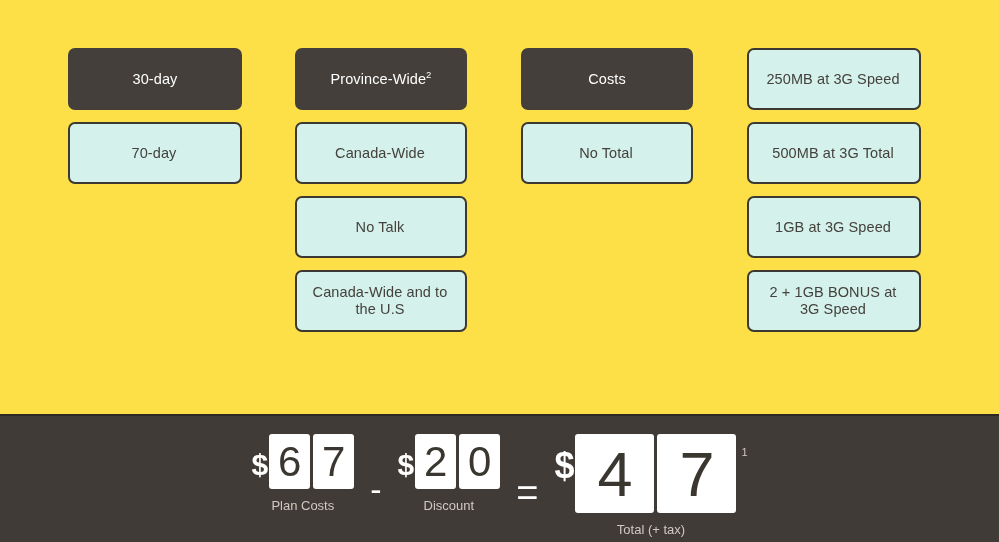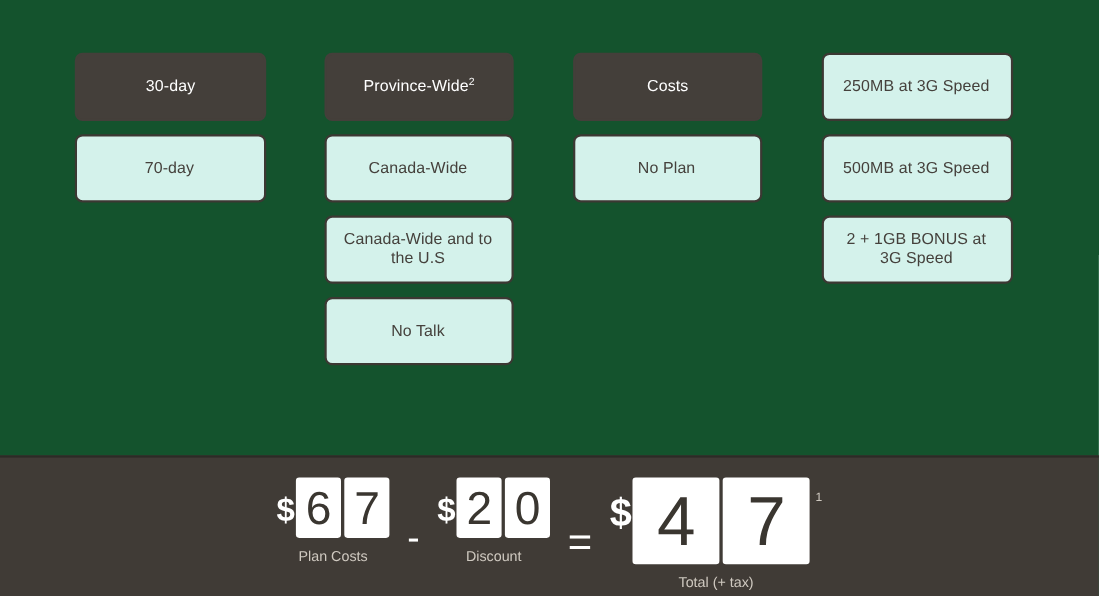--- a/index.html
+++ b/index.html
@@ -12,21 +12,21 @@
 
   body {
     font-family: "Liberation Sans", sans-serif;
     background: #cdf0e9;
   }
 
   #stage {
     position: relative;
     width: 999px;
     height: 542px;
-    background: #14532d;
+    background: #fde047;
   }
 
   
   .question-strip {
     position: absolute;
     top: -20px;
     left: 0;
     width: 999px;
     height: 42px;
     display: flex;
@@ -218,42 +218,45 @@
     </div>
 
     <div class="col col-2">
       <div class="opt selected">
         <span><span>Province-Wide</span><sup>2</sup></span>
       </div>
       <div class="opt unselected">
         <span>Canada-Wide</span>
       </div>
       <div class="opt unselected">
+        <span>No Talk</span>
+      </div>
+      <div class="opt unselected">
         <span>Canada-Wide and to the U.S</span>
-      </div>
-      <div class="opt unselected">
-        <span>No Talk</span>
       </div>
     </div>
 
     <div class="col col-3">
       <div class="opt selected">
         <span>Costs</span>
       </div>
       <div class="opt unselected">
-        <span>No Plan</span>
+        <span>No Total</span>
       </div>
     </div>
 
     <div class="col col-4">
       <div class="opt unselected">
         <span>250MB at 3G Speed</span>
       </div>
       <div class="opt unselected">
-        <span>500MB at 3G Speed</span>
+        <span>500MB at 3G Total</span>
+      </div>
+      <div class="opt unselected">
+        <span>1GB at 3G Speed</span>
       </div>
       <div class="opt unselected">
         <span>2 + 1GB BONUS at 3G Speed</span>
       </div>
     </div>
 
   </div>
 
   <div class="summary-bar">
     <div class="summary-inner">

